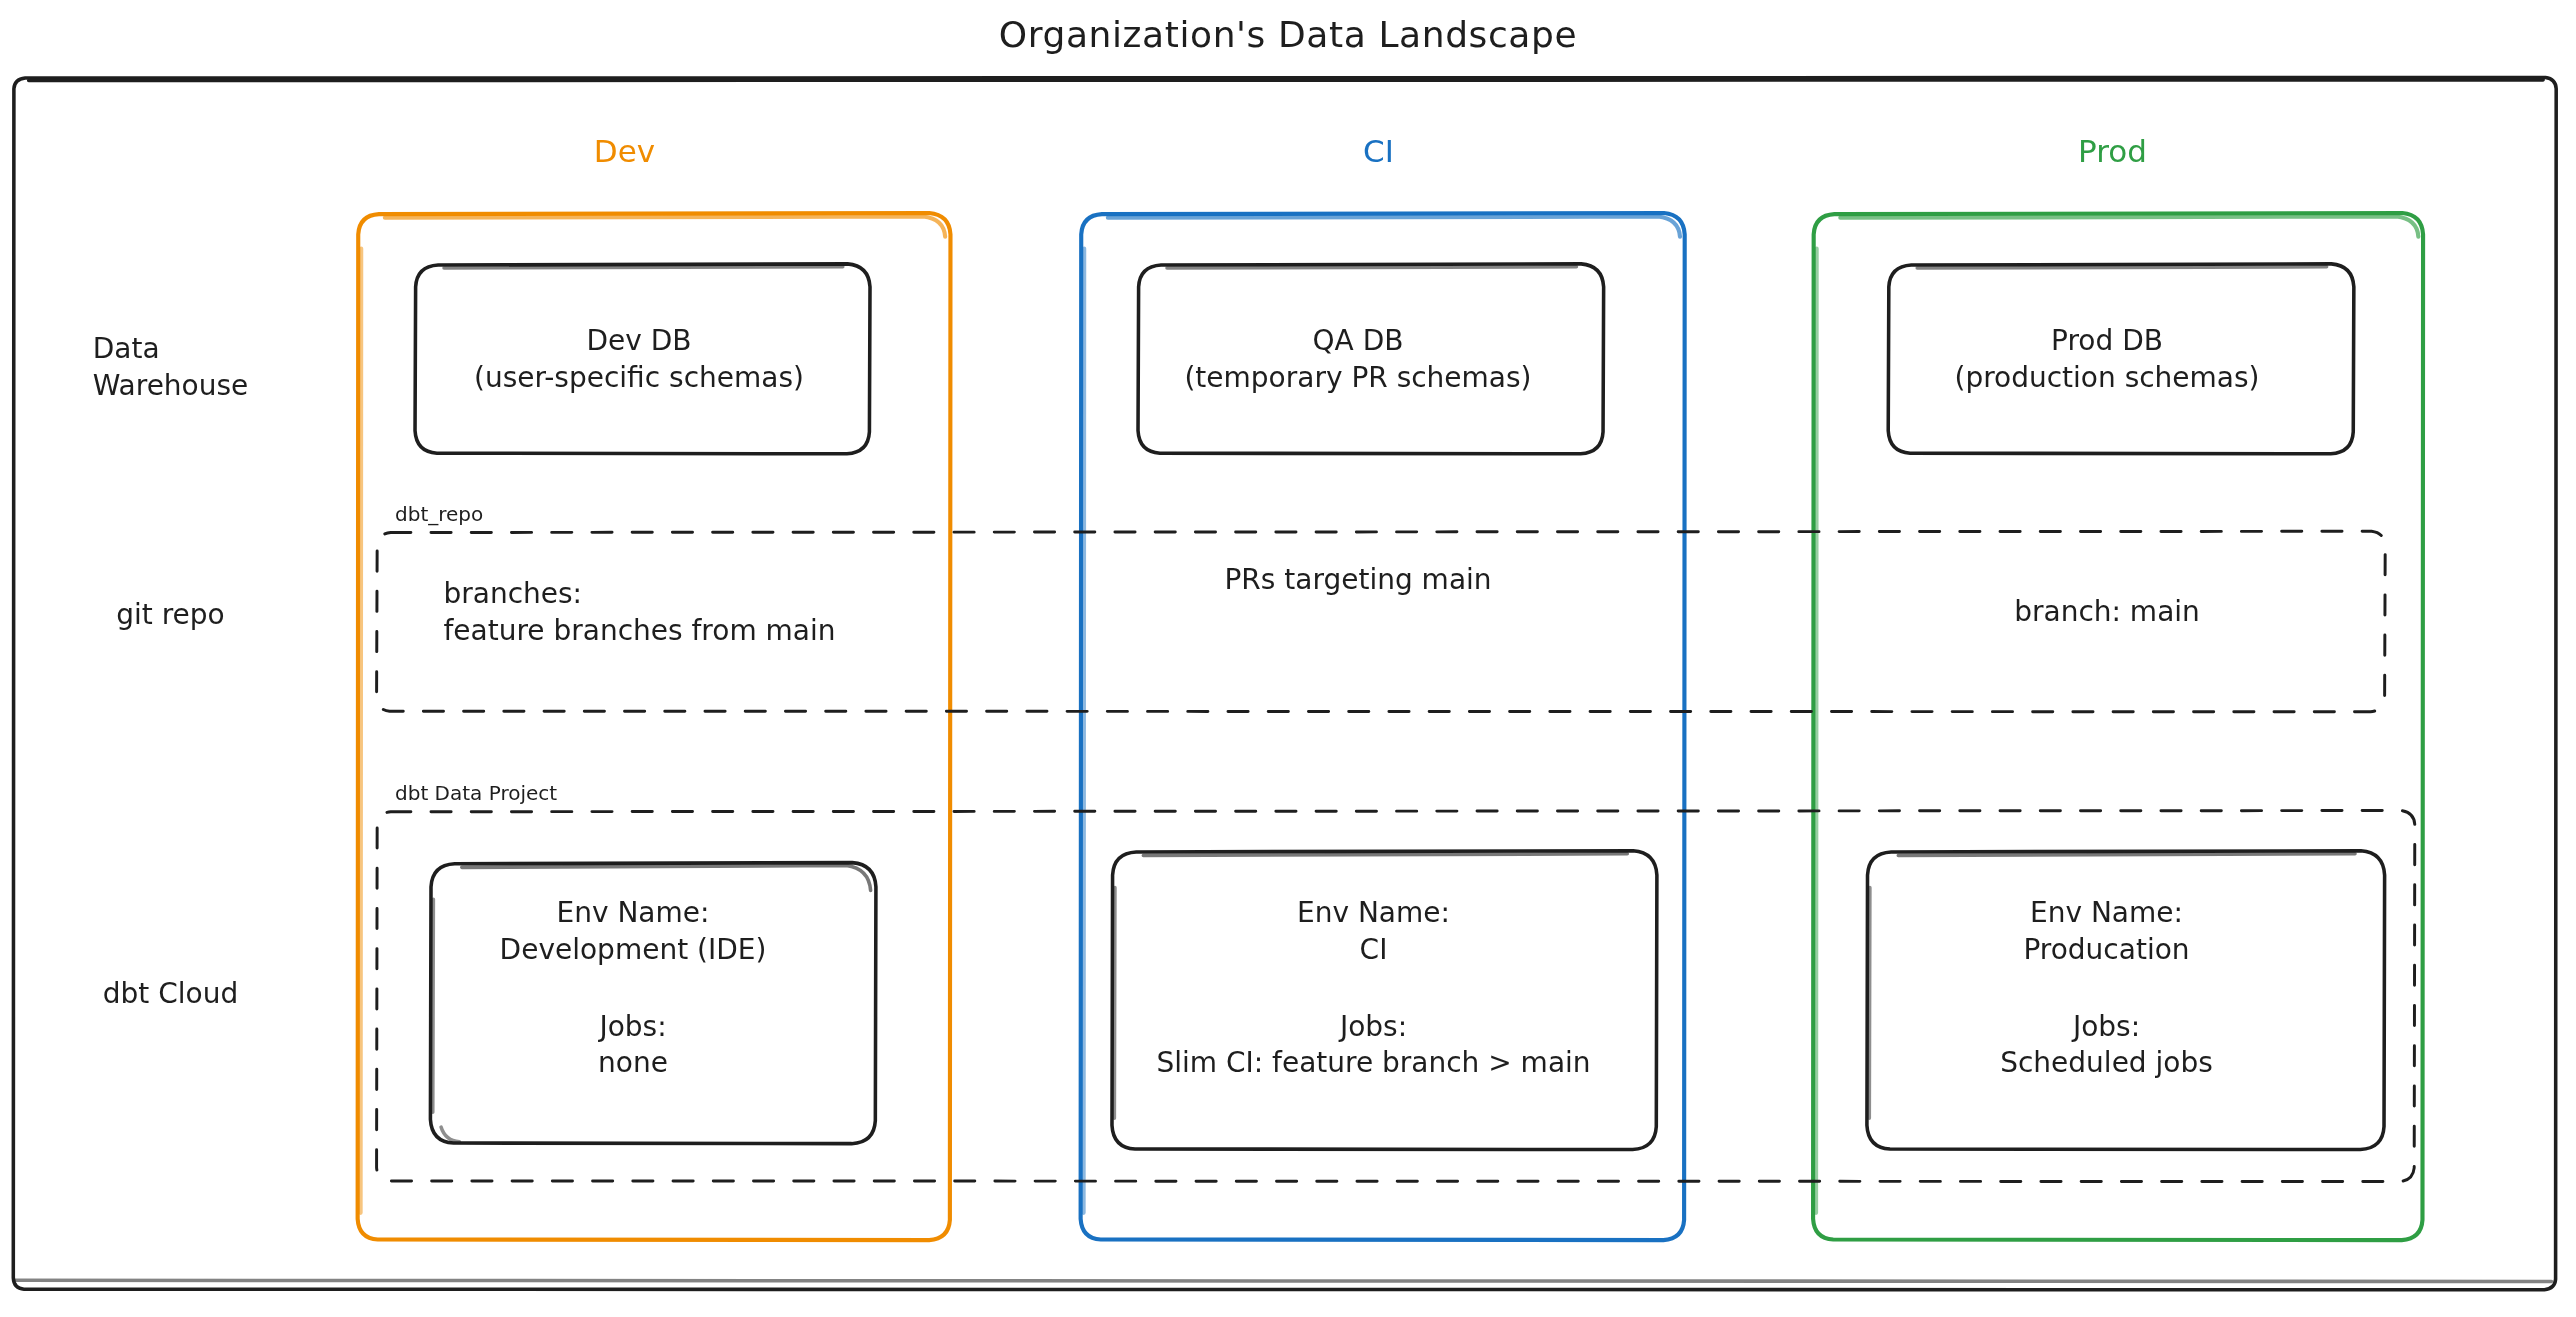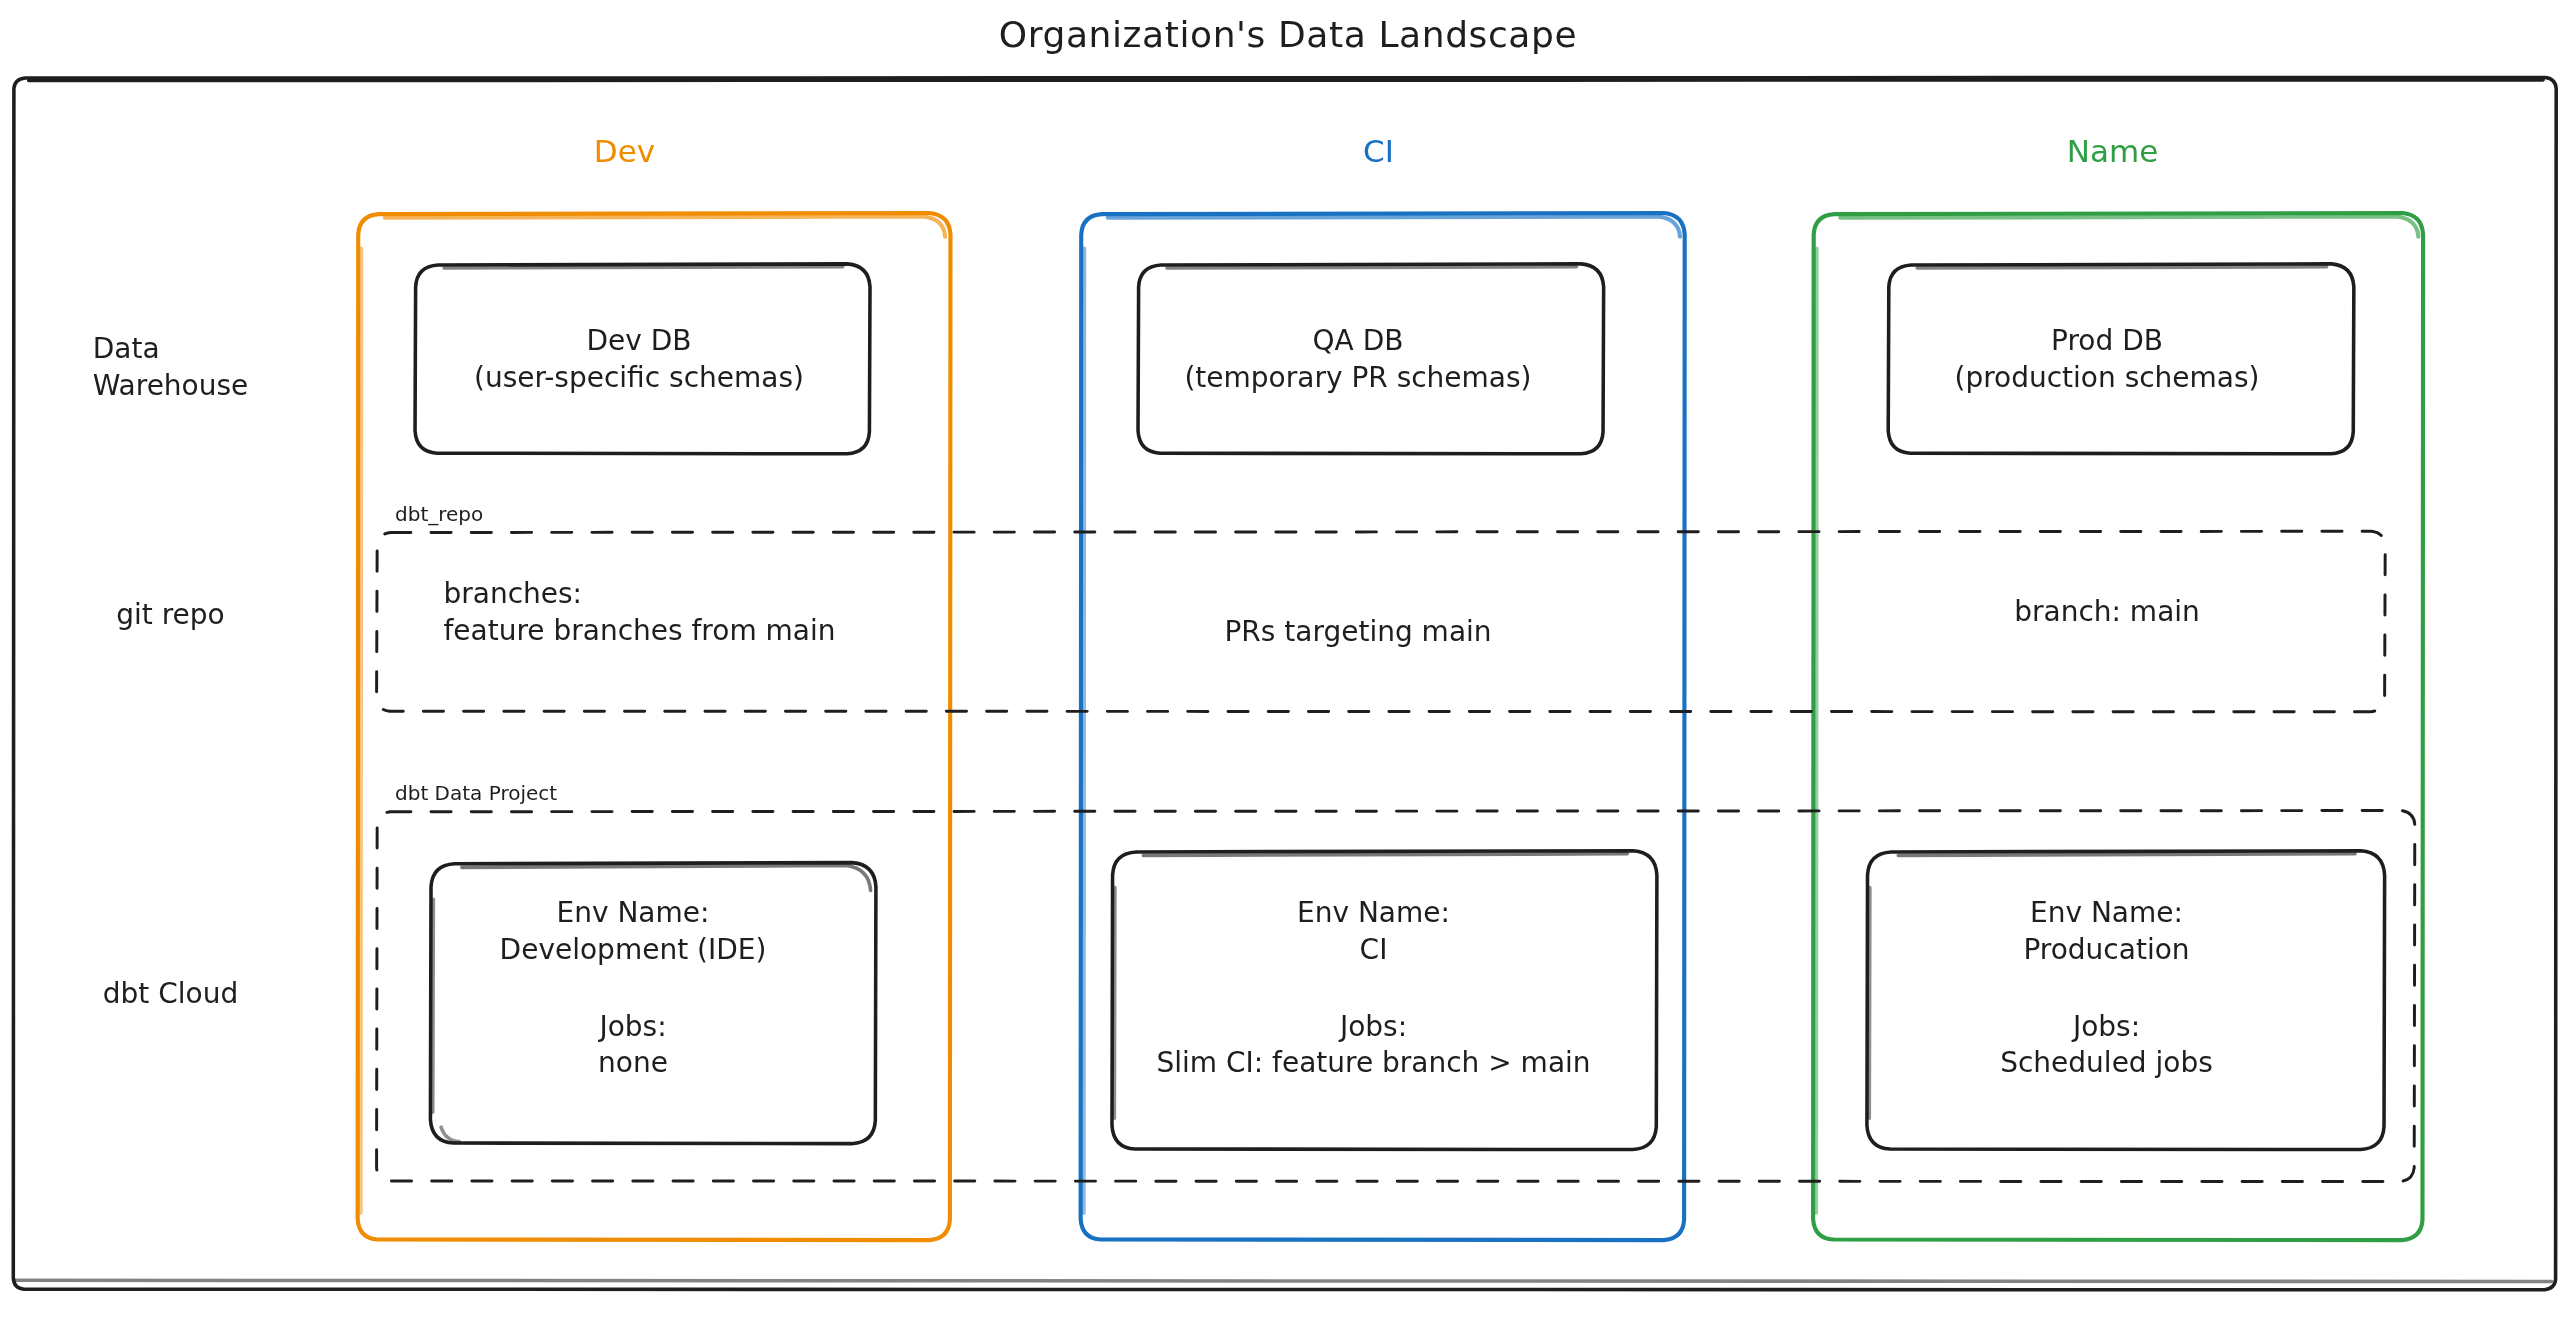--- a/index.html
+++ b/index.html
@@ -67,21 +67,21 @@
   #group-tag-repo    { left:395px; top:497px;  width:355px; height:33px; }
   #group-tag-project { left:395px; top:776px; width:414px; height:33px; }
 
   .node-text{ font-size:28px; }
   
   #node-dev-db  { left:420px;  top:296px; width:438px; height:127px; }
   #node-qa-db   { left:1133px; top:296px; width:450px; height:127px; }
   #node-prod-db { left:1882px; top:296px; width:450px; height:127px; }
   
   #node-dev-git  { left:379px;  top:568px; width:521px; height:89px; }
-  #node-ci-git   { left:1139px; top:588px; width:438px; height:89px; }
+  #node-ci-git   { left:1139px; top:536px; width:438px; height:89px; }
   #node-prod-git { left:1888px; top:568px; width:438px; height:89px; }
   
   #node-dev-dbt  { left:414px;  top:864px; width:438px; height:249px; }
   #node-ci-dbt   { left:1107px; top:864px; width:533px; height:249px; }
   #node-prod-dbt { left:1858px; top:864px; width:497px; height:249px; }
   .node-text .stack{
     display:flex;
     flex-direction:column;
     align-items:center;
     justify-content:center;
@@ -156,21 +156,21 @@
       <path d="M 3196 1440 L 3990 1438 Q 4028 1441 4030 1479 L 4029 1904 Q 4027 1941 3989 1943 L 3194 1942 Q 3157 1940 3155 1902 L 3156 1479 Q 3158 1442 3196 1440 Z"></path>
       <path d="M 3208 1446 L 3980 1443" opacity="0.6"></path>
       <path d="M 3160 1500 L 3159 1890" opacity="0.5"></path>
     </g>
   </svg>
 
   <div class="lbl" id="diagram-title">Organization's Data Landscape</div>
 
   <div class="lbl col-head" id="col-head-dev">Dev</div>
   <div class="lbl col-head" id="col-head-ci">CI</div>
-  <div class="lbl col-head" id="col-head-prod">Name</div>
+  <div class="lbl col-head" id="col-head-prod">Prod</div>
 
   <div class="lbl row-label" id="row-label-warehouse">Data
 Warehouse</div>
   <div class="lbl row-label" id="row-label-dbtcloud">dbt Cloud</div>
   <div class="lbl row-label" id="row-label-git">git repo</div>
 
   <div class="lbl group-tag" id="group-tag-repo">dbt_repo</div>
   <div class="lbl group-tag" id="group-tag-project">dbt Data Project</div>
 
   <div class="lbl node-text" id="node-dev-db">

